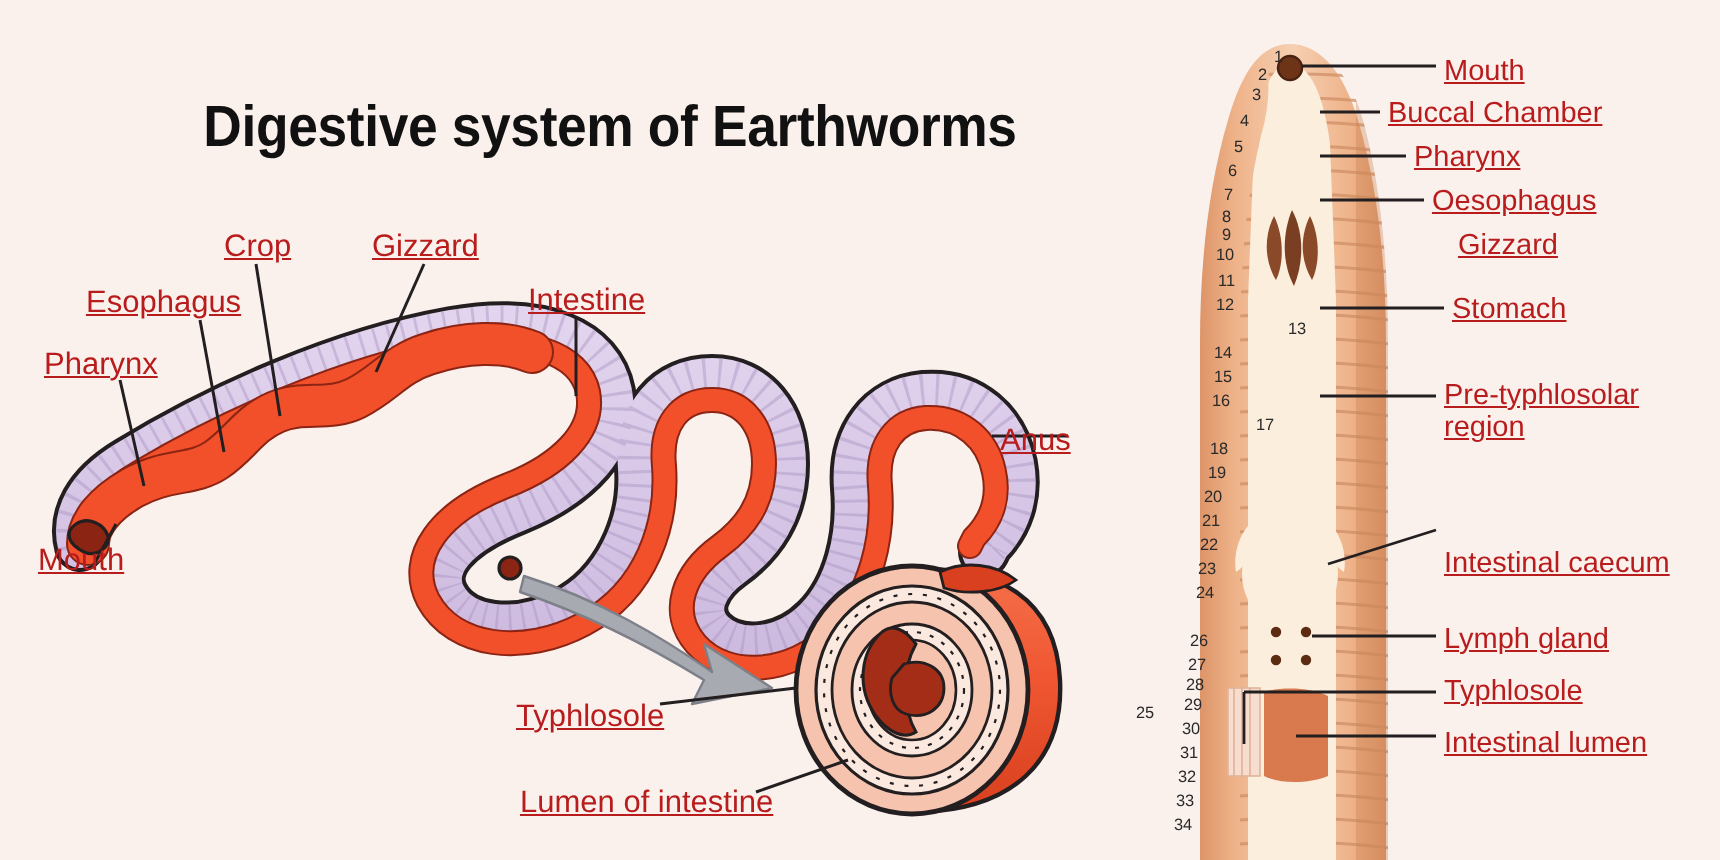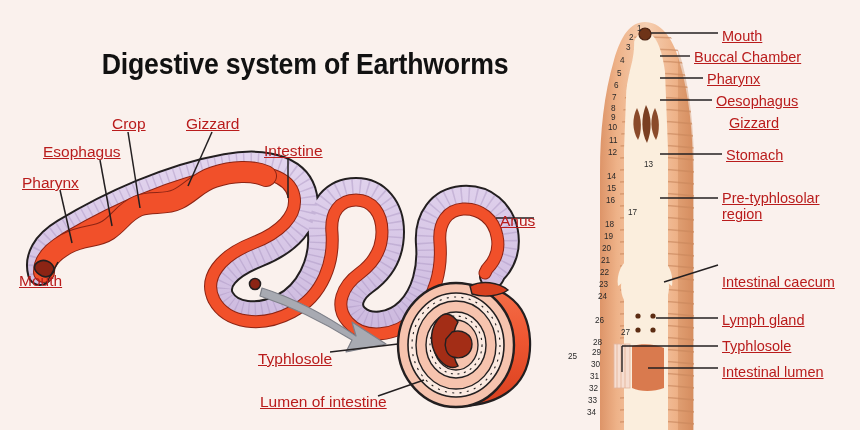--- a/index.html
+++ b/index.html
@@ -320,21 +320,21 @@
       <div class="segnum" style="left: 628px; top: 208px;">17</div>
       <div class="segnum" style="left: 605px; top: 220px;">18</div>
       <div class="segnum" style="left: 604px; top: 232px;">19</div>
       <div class="segnum" style="left: 602px; top: 244px;">20</div>
       <div class="segnum" style="left: 601px; top: 256px;">21</div>
       <div class="segnum" style="left: 600px; top: 268px;">22</div>
       <div class="segnum" style="left: 599px; top: 280px;">23</div>
       <div class="segnum" style="left: 598px; top: 292px;">24</div>
       <div class="segnum" style="left: 568px; top: 304px; margin-top: 48px;">25</div>
       <div class="segnum" style="left: 595px; top: 316px;">26</div>
-      <div class="segnum" style="left: 621px; top: 328px;">27</div>
+      <div class="segnum" style="left: 594px; top: 328px;">27</div>
       <div class="segnum" style="left: 593px; top: 338px;">28</div>
       <div class="segnum" style="left: 592px; top: 348px;">29</div>
       <div class="segnum" style="left: 591px; top: 360px;">30</div>
       <div class="segnum" style="left: 590px; top: 372px;">31</div>
       <div class="segnum" style="left: 589px; top: 384px;">32</div>
       <div class="segnum" style="left: 588px; top: 396px;">33</div>
       <div class="segnum" style="left: 587px; top: 408px;">34</div>
     </div>
 
 </div>

